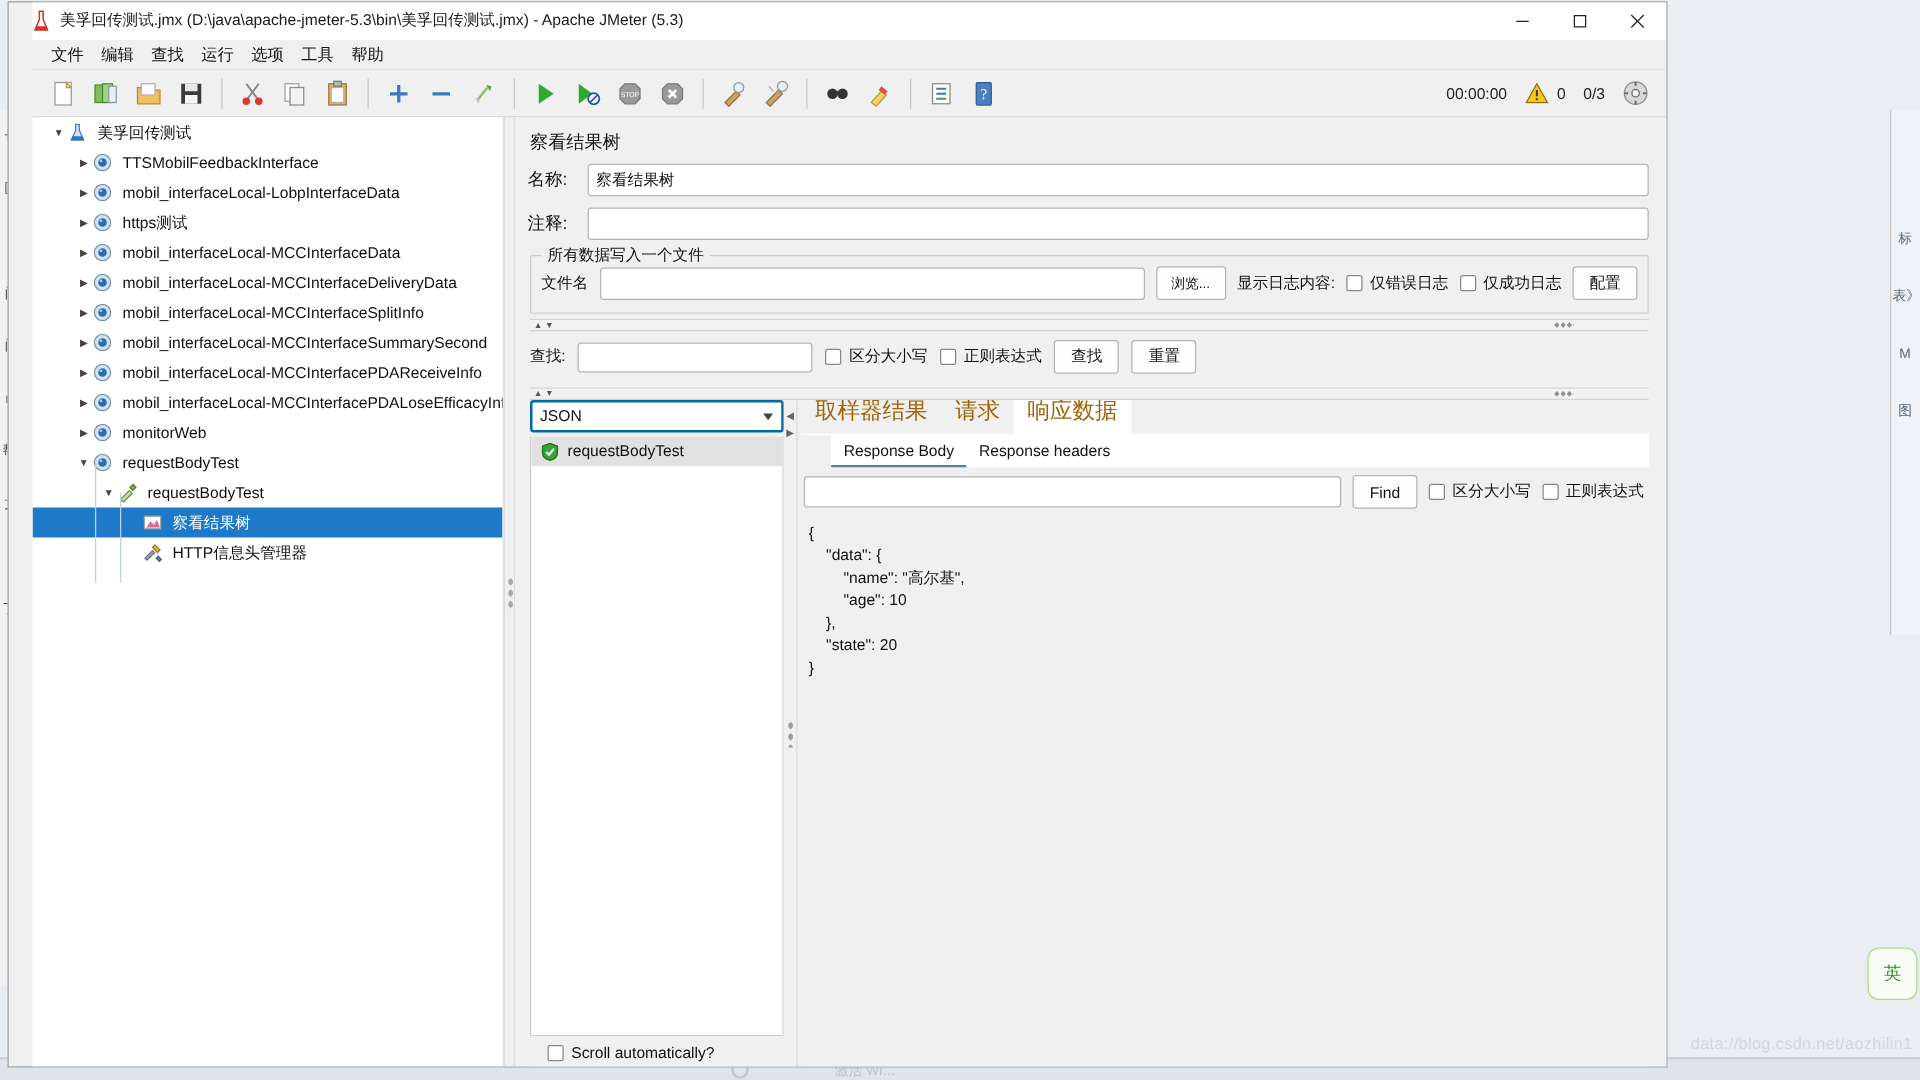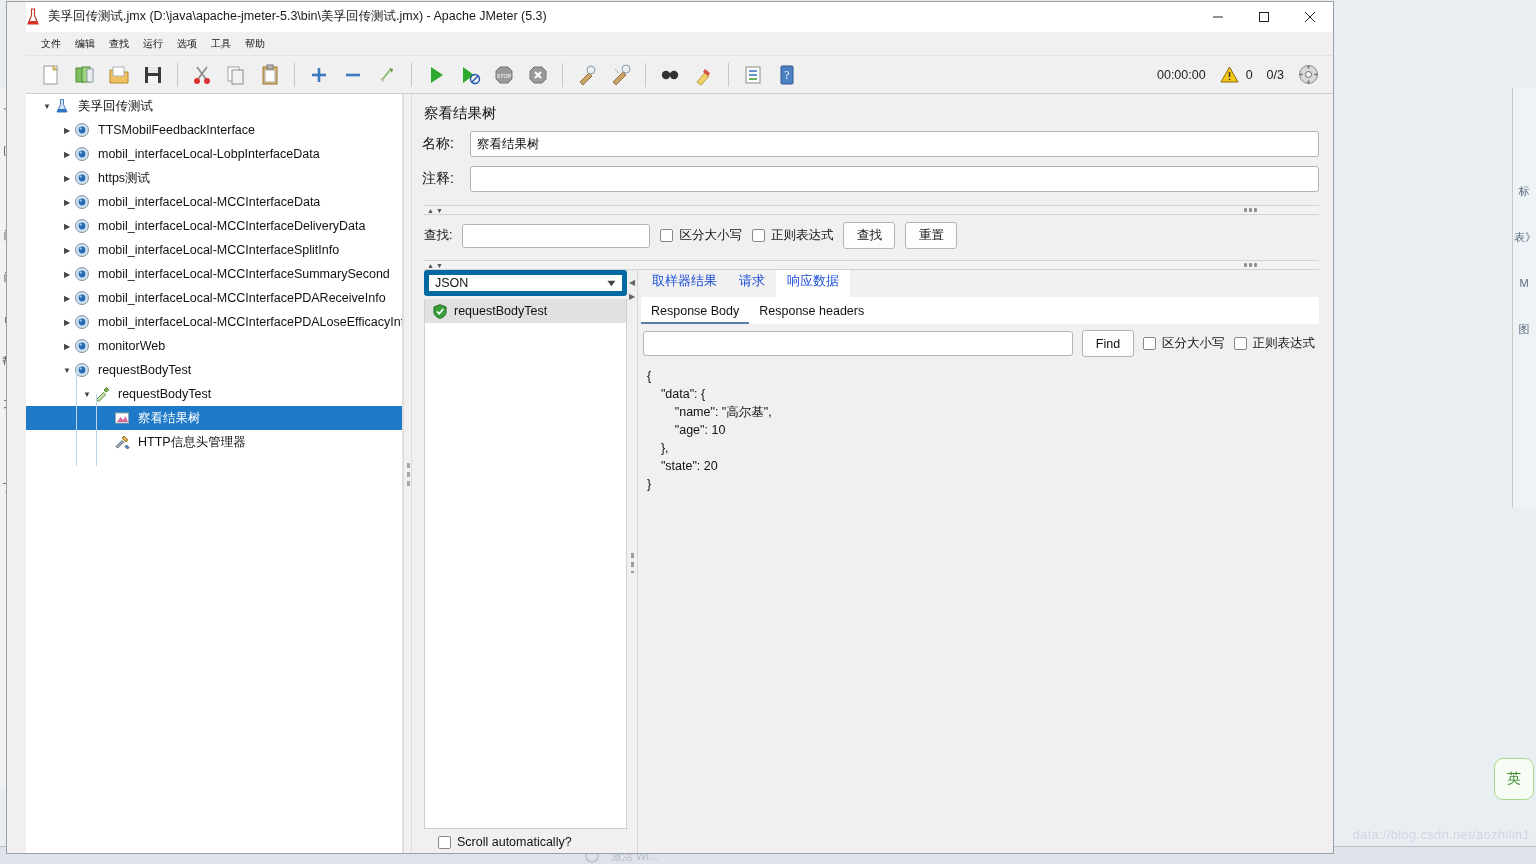--- a/index.html
+++ b/index.html
@@ -28,21 +28,21 @@
   }
   .bg-right-col {
     position: absolute; right: 2px; top: 80px; width: 20px;
     font-size: 11px; color: #5a6a7a; line-height: 46px; text-align: center;
   }
   .bg-bottom-strip {
     position: absolute; left: 0; right: 0; bottom: 0; height: 18px;
     background: #dfe4ea; border-top: 1px solid #b9c0c8;
   }
   .bg-bottom-note {
-    position: absolute; left: 611px; bottom: 0px; font-size: 11px; color: #b9bfc6;
+    position: absolute; left: 668px; bottom: 0px; font-size: 11px; color: #b9bfc6;
   }
   .bg-bottom-icon {
     position: absolute; left: 585px; bottom: 1px; width: 14px; height: 14px;
     border-radius: 50%; border: 2px solid #c3c8ce;
   }
 
   
   #jmeter-window {
     position: absolute; left: 6px; top: 1px; width: 1328px; height: 853px;
     background: #f0f0f0; border: 1px solid #9aa0a6;
@@ -65,21 +65,21 @@
     justify-content: center; font-size: 13px; color: #222; cursor: default;
   }
 
   
   .menubar {
     height: 24px; flex: 0 0 24px; background: #f0f0f0;
     display: flex; align-items: center; padding-left: 8px;
     border-bottom: 1px solid #e3e3e3;
   }
   .menu-item {
-    font-size: 10px; color: #111; padding: 2px 7px; cursor: default;
+    font-size: 13px; color: #111; padding: 2px 7px; cursor: default;
   }
 
   
   .toolbar {
     height: 38px; flex: 0 0 38px; background: #f0f0f0;
     display: flex; align-items: center; padding: 0 8px;
     border-bottom: 1px solid #cfcfcf;
   }
   .tb-btn {
     width: 30px; height: 30px; display: flex; align-items: center;
@@ -200,21 +200,21 @@
     font-family: inherit;
   }
 
   
   .results-area { flex: 1; display: flex; min-height: 0; padding: 0 14px 0 2px; }
   .result-left {
     width: 203px; flex: 0 0 203px; display: flex; flex-direction: column;
     background: #f0f0f0;
   }
   .combo {
-    height: 26px; background: #fff; border: 5px solid #0369a1; border-radius: 3px;
+    height: 26px; background: #fff; border: 2px solid #0369a1; border-radius: 3px;
     display: flex; align-items: center; padding: 0 6px; font-size: 12.5px;
     color: #111; position: relative; cursor: default;
   }
   .combo .arrow {
     margin-left: auto; font-size: 9px; color: #444; transform: scaleX(1.5);
   }
   .result-list {
     flex: 1; background: #fff; border: 1px solid #cfcfcf; border-top: none;
     margin-top: 3px; overflow: hidden;
   }
@@ -244,25 +244,25 @@
   
   .result-right {
     flex: 1; min-width: 0; display: flex; flex-direction: column;
     border-left: 1px solid #d8d8d8; padding-left: 3px;
   }
   .tabstrip {
     display: flex; align-items: flex-end; gap: 0px; height: 28px;
     border-bottom: 1px solid #ffffff;
   }
   .tab {
-    font-size: 13px; color: #1d4ed8; padding: 4px 11px 5px 11px; cursor: default;
+    font-size: 18px; color: #a16207; padding: 4px 11px 5px 11px; cursor: default;
     background: transparent; border-bottom: 2px solid transparent;
   }
   .tab.active { background: #ffffff; border-bottom: 2px solid #ffffff; }
-  .subtabstrip { display: flex; align-items: flex-end; height: 26px; background: #fff; }
+  .subtabstrip { display: flex; align-items: flex-end; height: 26px; background: #fff; margin-left: 24px; }
   .subtab {
     font-size: 12.5px; color: #111; padding: 3px 10px 4px 10px; cursor: default;
     border-bottom: 2px solid transparent;
   }
   .subtab.active { border-bottom: 2px solid #5a7fa6; }
   .find-row {
     display: flex; align-items: center; gap: 9px; padding: 6px 4px 6px 2px;
     background: #f0f0f0;
   }
   .find-input {
@@ -705,20 +705,38 @@
       <div class="field-row">
         <div class="field-label">名称:</div>
         <input class="txtfield" value="察看结果树" style="">
       </div>
 
       <div class="field-row">
         <div class="field-label">注释:</div>
         <input class="txtfield" value="" style="">
       </div>
 
+      <div class="groupbox">
+        <div class="groupbox-title">所有数据写入一个文件</div>
+        <div class="gb-row">
+          <div class="gb-label">文件名</div>
+          <input class="txtfield" style="flex: 1 1 0%;" value="">
+          <div class="btn small">浏览...</div>
+          <div class="gb-label">显示日志内容:</div>
+          <div class="cb-wrap">
+            <div class="cb"></div>
+            <div class="cb-label">仅错误日志</div>
+          </div>
+          <div class="cb-wrap">
+            <div class="cb"></div>
+            <div class="cb-label">仅成功日志</div>
+          </div>
+          <div class="btn">配置</div>
+        </div>
+      </div>
 
       <div class="hsplit">
         <span class="arrows">▲▼</span>
         <span class="dots"></span>
       </div>
 
       <div class="searchbar">
         <div class="gb-label">查找:</div>
         <input class="search-input" value="" style="">
         <div class="cb-wrap">

